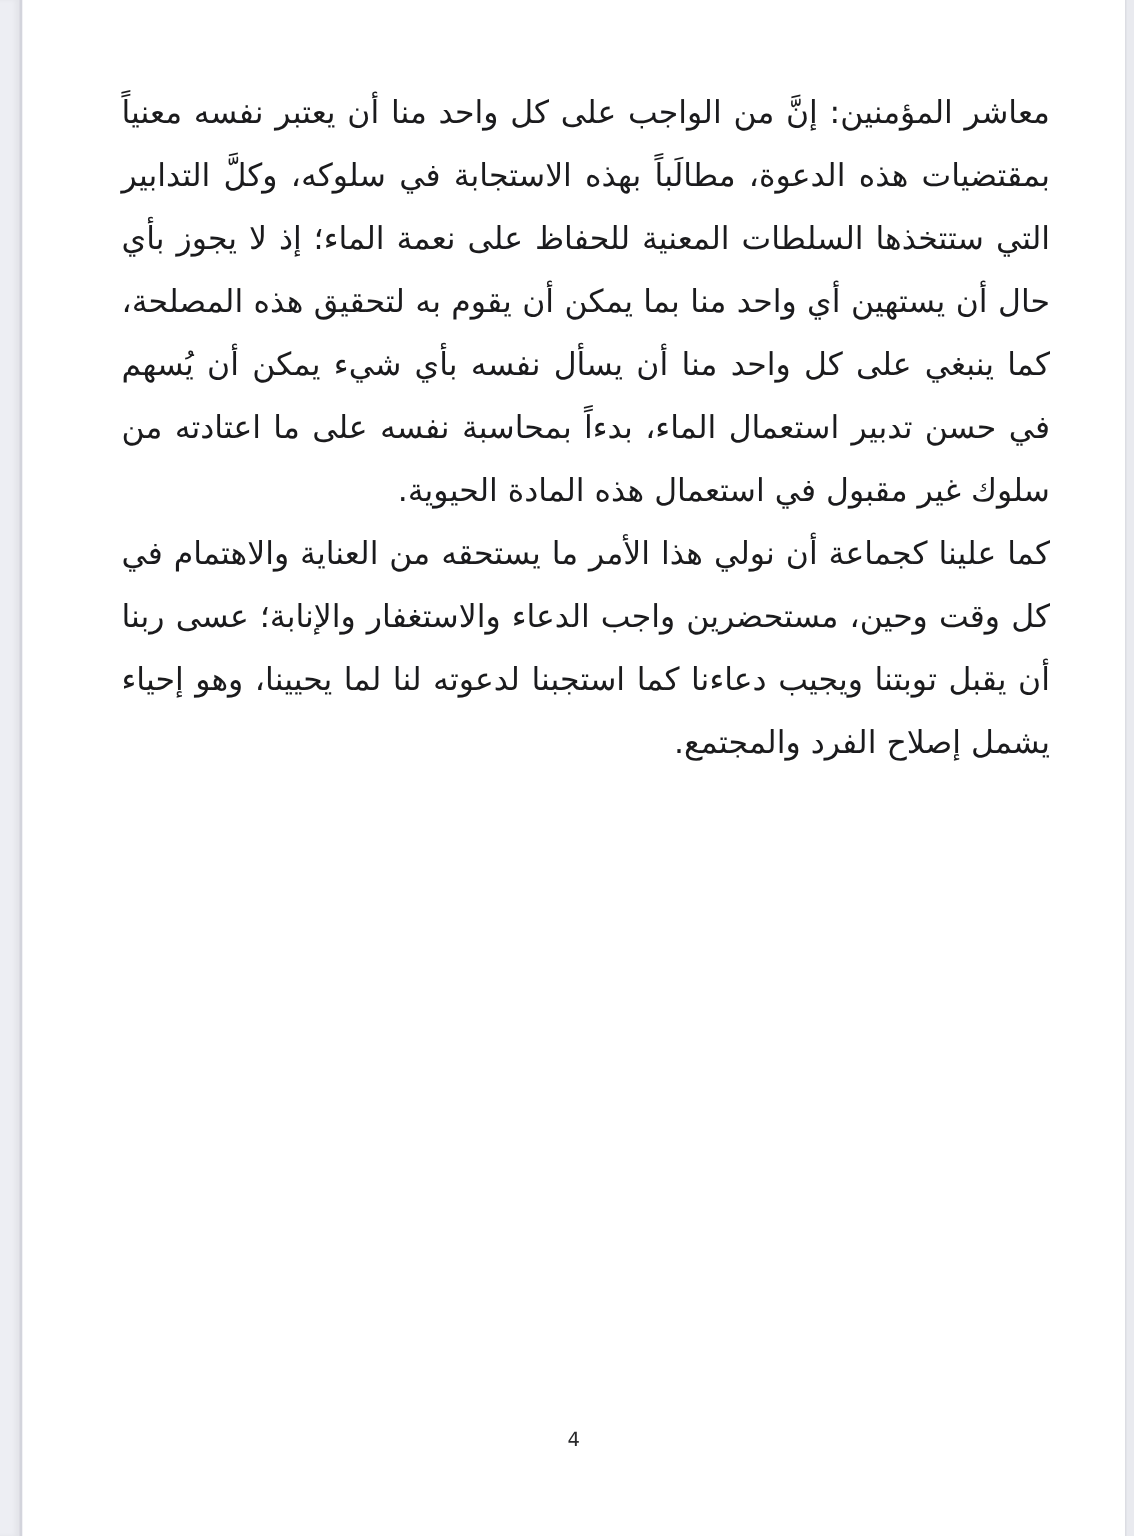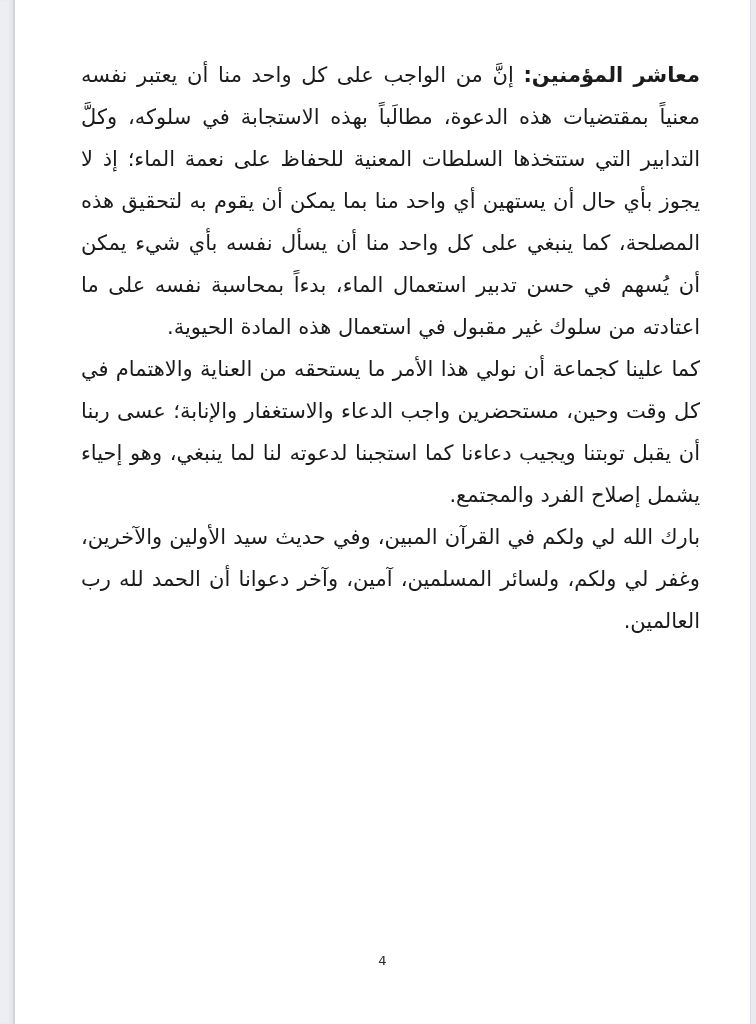--- a/index.html
+++ b/index.html
@@ -46,21 +46,21 @@
     font-size: 21px;
     line-height: 42px;
     color: #1b1b1d;
     letter-spacing: 0;
   }
   .text-block p {
     margin: 0;
     padding: 0;
   }
   .para-lead {
-    font-weight: bold;
+    font-weight: normal;
   }
   .page-number {
     position: absolute;
     bottom: 56px;
     left: 0;
     right: 0;
     text-align: center;
     font-size: 13px;
     color: #2a2a2c;
     direction: ltr;
@@ -70,24 +70,23 @@
 <body>
 
 <div class="viewport">
   <div class="gutter-left"></div>
 
   <div class="page">
     <div class="text-block">
 
       <p><span class="para-lead">معاشر المؤمنين:</span><span> إنَّ من الواجب على كل واحد منا أن يعتبر نفسه معنياً بمقتضيات هذه الدعوة، مطالَباً بهذه الاستجابة في سلوكه، وكلَّ التدابير التي ستتخذها السلطات المعنية للحفاظ على نعمة الماء؛ إذ لا يجوز بأي حال أن يستهين أي واحد منا بما يمكن أن يقوم به لتحقيق هذه المصلحة، كما ينبغي على كل واحد منا أن يسأل نفسه بأي شيء يمكن أن يُسهم في حسن تدبير استعمال الماء، بدءاً بمحاسبة نفسه على ما اعتادته من سلوك غير مقبول في استعمال هذه المادة الحيوية.</span></p>
 
-      <p><span class="para-lead"></span><span>كما علينا كجماعة أن نولي هذا الأمر ما يستحقه من العناية والاهتمام في كل وقت وحين، مستحضرين واجب الدعاء والاستغفار والإنابة؛ عسى ربنا أن يقبل توبتنا ويجيب دعاءنا كما استجبنا لدعوته لنا لما ينبغي، وهو إحياء يشمل إصلاح الفرد والمجتمع.</span></p>
+      <p><span class="para-lead"></span><span>كما علينا كجماعة أن نولي هذا الأمر ما يستحقه من العناية والاهتمام في كل وقت وحين، مستحضرين واجب الدعاء والاستغفار والإنابة؛ عسى ربنا أن يقبل توبتنا ويجيب دعاءنا كما استجبنا لدعوته لنا لما يحيينا، وهو إحياء يشمل إصلاح الفرد والمجتمع.</span></p>
 
 
-      <p><span class="para-lead"></span><span>بارك الله لي ولكم في القرآن المبين، وفي حديث سيد الأولين والآخرين، وغفر لي ولكم، ولسائر المسلمين، آمين، وآخر دعوانا أن الحمد لله رب العالمين.</span></p>
 
     </div>
 
     <div class="page-number">4</div>
   </div>
 
   <div class="gutter-right"></div>
 </div>
 
 </body></html>

